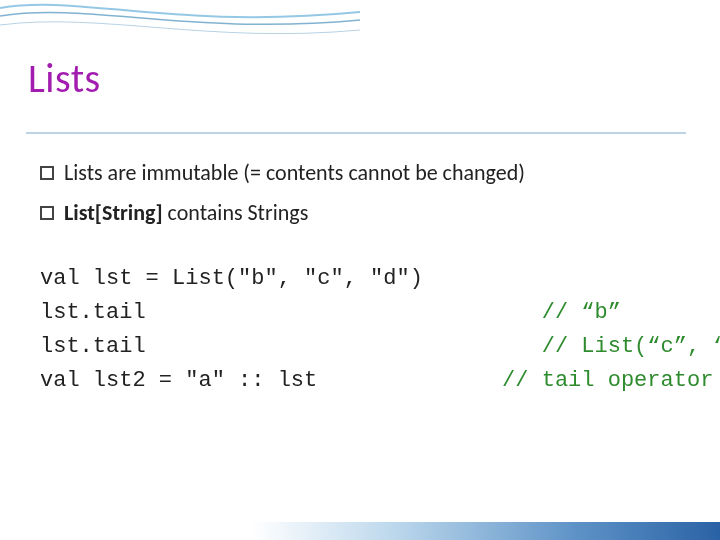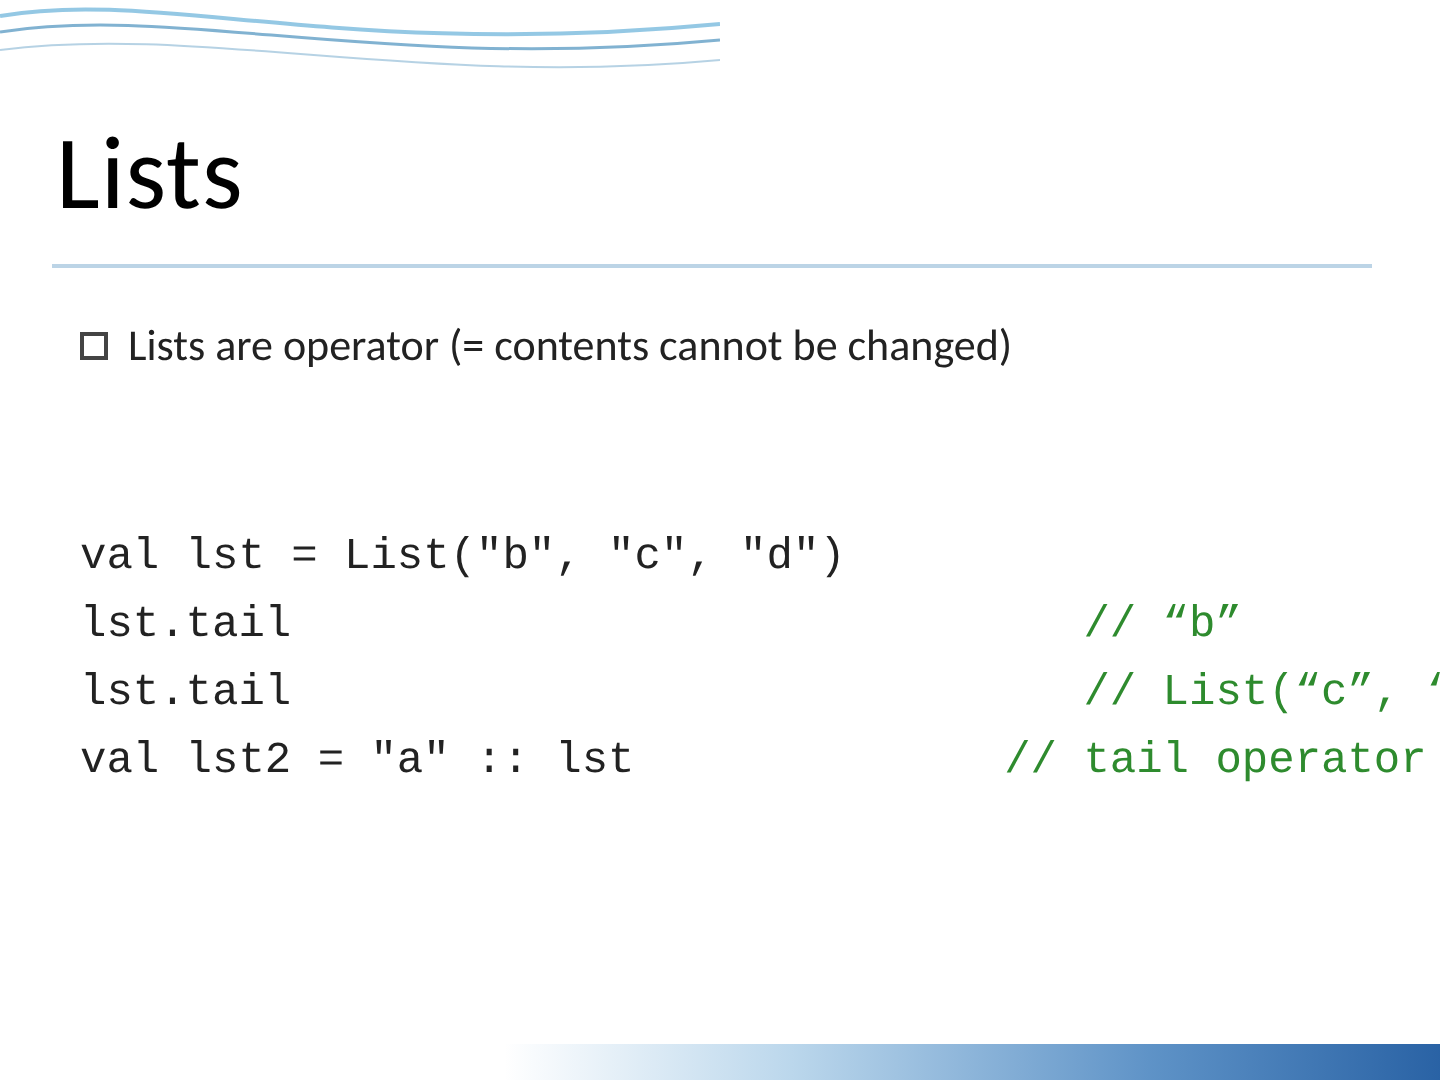--- a/index.html
+++ b/index.html
@@ -24,24 +24,24 @@
     position: absolute;
     top: 0; left: 0;
     width: 360px;
     height: 60px;
     pointer-events: none;
   }
   .title {
     position: absolute;
     left: 28px;
     top: 54px;
-    font-size: 52px;
+    font-size: 40px;
     font-weight: 400;
     letter-spacing: .5px;
-    color: #000000;
+    color: #a21caf;
   }
   .underline {
     position: absolute;
     left: 26px;
     top: 132px;
     width: 660px;
     height: 0;
     border-top: 2px solid #bcd4e6;
   }
   .body {
@@ -101,21 +101,27 @@
     <path d="M0 16 C 90 2, 190 36, 360 20" stroke="#2d7fb3" stroke-width="1.5" fill="none" opacity=".6"></path>
     <path d="M0 25 C 100 12, 210 44, 360 30" stroke="#2d7fb3" stroke-width="1" fill="none" opacity=".35"></path>
   </svg>
 
   <div class="title">Lists</div>
   <div class="underline"></div>
 
   <div class="body">
     <div class="bullet">
       <span class="marker"></span>
-      <span>Lists are operator (= contents cannot be changed)</span>
+      <span>Lists are immutable (= contents cannot be changed)</span>
+    </div>
+    <div class="bullet">
+      <span class="marker"></span>
+      <span>
+        <span class="bold">List[String]</span><span> contains Strings</span>
+      </span>
     </div>
   </div>
 
   <div class="code"><span>val lst = List("b", "c", "d")</span>
 <span>lst.tail</span><span>                              </span><span class="comment">// “b”</span>
 <span>lst.tail</span><span>                              </span><span class="comment">// List(“c”, “d”)</span>
 <span>val lst2 = "a" :: lst</span>              <span class="comment">// tail operator</span></div>
 
   <div class="accent-bar"></div>
 </div>

